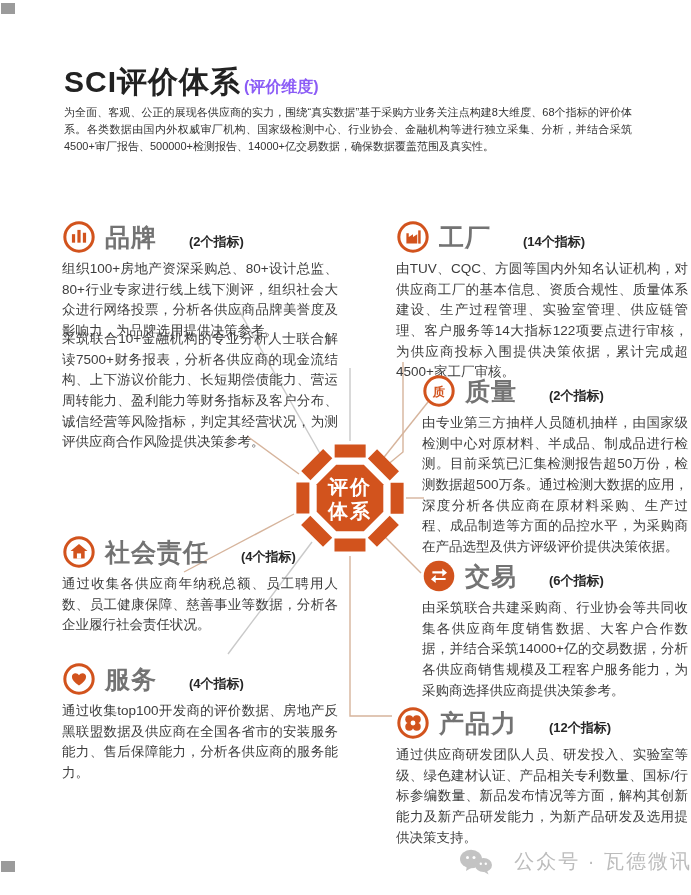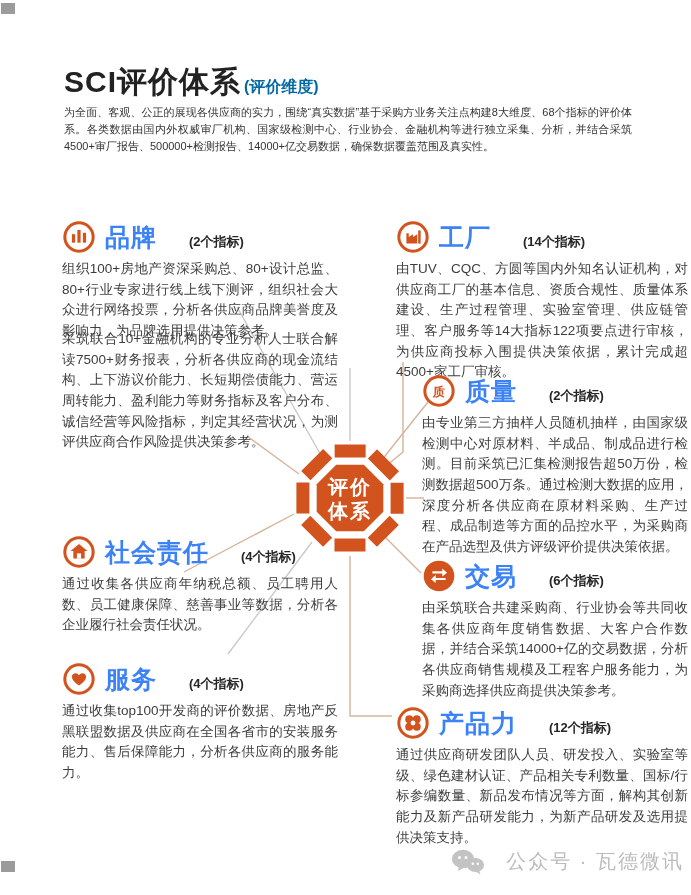--- a/index.html
+++ b/index.html
@@ -6,49 +6,49 @@
   .page{
     position:relative;width:691px;height:895px;background:#ffffff;overflow:hidden;
     font-family:"Liberation Sans","DejaVu Sans",sans-serif;color:#3e3e3e;
   }
   .corner-sq{position:absolute;width:14px;height:11px;background:#9b9b9b;}
   .sq-top{left:1px;top:3px;}
   .sq-bottom{left:1px;top:861px;}
 
   .title-block{position:absolute;left:64px;top:62px;white-space:nowrap;}
   .title-main{font-size:30px;font-weight:bold;color:#222222;letter-spacing:1px;}
-  .title-sub{font-size:16px;font-weight:600;color:#0369a1;margin-left:3px;}
+  .title-sub{font-size:16px;font-weight:600;color:#8b5cf6;margin-left:3px;}
 
   .intro{
     position:absolute;left:64px;top:104px;width:568px;
     font-size:11px;line-height:1.55;color:#333333;text-align:justify;font-weight:500;
   }
 
   .connectors{position:absolute;left:0;top:0;z-index:0;}
 
   .section{position:absolute;z-index:2;}
   .sec-header{display:flex;align-items:center;gap:9px;margin-bottom:5px;}
   .sec-icon{width:34px;height:34px;flex:0 0 auto;}
-  .sec-title{font-size:25px;font-weight:bold;color:#3b82f6;letter-spacing:1px;line-height:1;}
+  .sec-title{font-size:25px;font-weight:bold;color:#737373;letter-spacing:1px;line-height:1;}
   .sec-count{font-size:13px;font-weight:bold;color:#262626;margin-top:9px;margin-left:23px;}
   .sec-body{font-size:13.5px;line-height:1.53;color:#3d3d3d;text-align:justify;}
 
   .sec-brand{left:62px;top:220px;width:276px;}
   .sec-finance{left:62px;top:329px;width:276px;}
   .sec-social{left:62px;top:535px;width:276px;}
   .sec-service{left:62px;top:662px;width:276px;}
   .sec-factory{left:396px;top:220px;width:292px;}
   .sec-quality{left:422px;top:374px;width:266px;}
   .sec-trade{left:422px;top:559px;width:266px;}
   .sec-product{left:396px;top:706px;width:292px;}
 
   .center-badge{position:absolute;left:280px;top:428px;width:140px;height:140px;z-index:1;}
 
   .watermark{
-    position:absolute;left:4px;top:848px;width:680px;z-index:2;
+    position:absolute;left:12px;top:848px;width:680px;z-index:2;
     display:flex;justify-content:flex-end;align-items:center;gap:21px;
     color:#bcbcbc;font-size:20px;letter-spacing:2px;
   }
 </style>
 </head>
 <body>
 
 <div class="page">
 
   <div class="corner-sq sq-top"></div>

